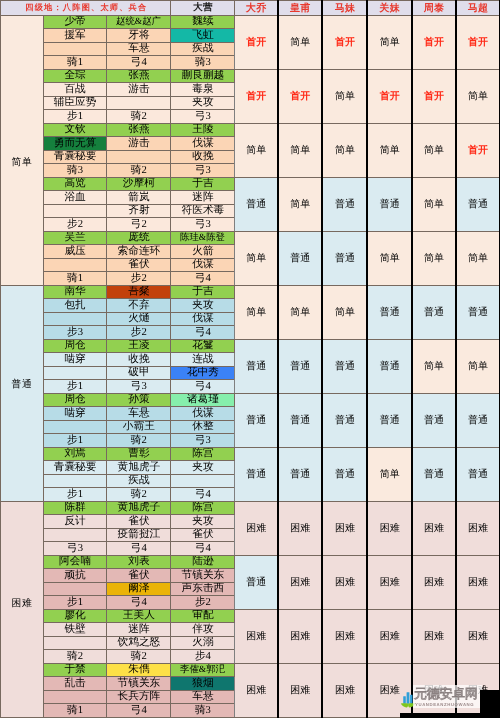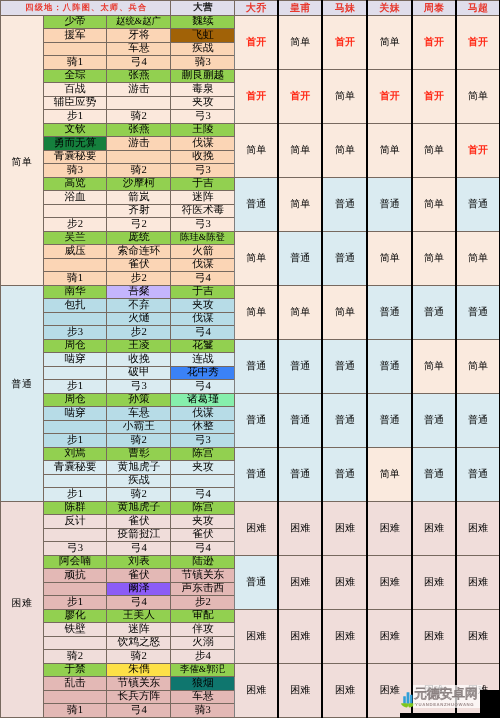--- a/index.html
+++ b/index.html
@@ -62,21 +62,21 @@
         <td class="rt first red" rowspan="4" style="background:#faeade">首开</td>
         <td class="rt" rowspan="4" style="background:#faeade">简单</td>
         <td class="rt red" rowspan="4" style="background:#faeade">首开</td>
         <td class="rt" rowspan="4" style="background:#faeade">简单</td>
         <td class="rt red" rowspan="4" style="background:#faeade">首开</td>
         <td class="rt red" rowspan="4" style="background:#faeade">首开</td>
       </tr>
 <tr>
         <td class="tc" style="background:#fbd5b5"><span>援军</span></td>
         <td class="tc" style="background:#fbd5b5"><span>牙将</span></td>
-        <td class="tc" style="background:#a16207"><span>飞虹</span></td>
+        <td class="tc" style="background:#14b8a6"><span>飞虹</span></td>
       </tr>
 <tr>
         <td class="tc" style="background:#fbd5b5"><span></span></td>
         <td class="tc" style="background:#fbd5b5"><span>车悬</span></td>
         <td class="tc" style="background:#fbd5b5"><span>疾战</span></td>
       </tr>
 <tr>
         <td class="tc" style="background:#fbd5b5"><span>骑1</span></td>
         <td class="tc" style="background:#fbd5b5"><span>弓4</span></td>
         <td class="tc" style="background:#fbd5b5"><span>骑3</span></td>
@@ -181,21 +181,21 @@
         <td class="tc" style="background:#fbd5b5"><span>伐谋</span></td>
       </tr>
 <tr>
         <td class="tc" style="background:#fbd5b5"><span>骑1</span></td>
         <td class="tc" style="background:#fbd5b5"><span>步2</span></td>
         <td class="tc" style="background:#fbd5b5"><span>弓4</span></td>
       </tr>
 <tr>
         <td class="sec" rowspan="16" style="background:#daebf1"><span style="position:relative;top:-8.0px">普通</span></td>
         <td class="tc" style="background:#92d050"><span>南华</span></td>
-        <td class="tc" style="background:#c4b5fd"><span>吾粲</span></td>
+        <td class="tc" style="background:#c2410c"><span>吾粲</span></td>
         <td class="tc" style="background:#92d050"><span>于吉</span></td>
         <td class="rt first" rowspan="4" style="background:#faeade">简单</td>
         <td class="rt" rowspan="4" style="background:#faeade">简单</td>
         <td class="rt" rowspan="4" style="background:#faeade">简单</td>
         <td class="rt" rowspan="4" style="background:#daebf1">普通</td>
         <td class="rt" rowspan="4" style="background:#daebf1">普通</td>
         <td class="rt" rowspan="4" style="background:#daebf1">普通</td>
       </tr>
 <tr>
         <td class="tc" style="background:#b7dce7"><span>包扎</span></td>
@@ -328,21 +328,21 @@
         <td class="rt" rowspan="4" style="background:#f0ddda">困难</td>
         <td class="rt" rowspan="4" style="background:#f0ddda">困难</td>
       </tr>
 <tr>
         <td class="tc" style="background:#e3b8b5"><span>顽抗</span></td>
         <td class="tc" style="background:#e3b8b5"><span>雀伏</span></td>
         <td class="tc" style="background:#e3b8b5"><span>节镇关东</span></td>
       </tr>
 <tr>
         <td class="tc" style="background:#e3b8b5"><span></span></td>
-        <td class="tc" style="background:#8b5cf6"><span>阚泽</span></td>
+        <td class="tc" style="background:#eab308"><span>阚泽</span></td>
         <td class="tc" style="background:#e3b8b5"><span>声东击西</span></td>
       </tr>
 <tr>
         <td class="tc" style="background:#e3b8b5"><span>步1</span></td>
         <td class="tc" style="background:#e3b8b5"><span>弓4</span></td>
         <td class="tc" style="background:#e3b8b5"><span>步2</span></td>
       </tr>
 <tr>
         <td class="tc" style="background:#92d050"><span>廖化</span></td>
         <td class="tc" style="background:#92d050"><span>王美人</span></td>

